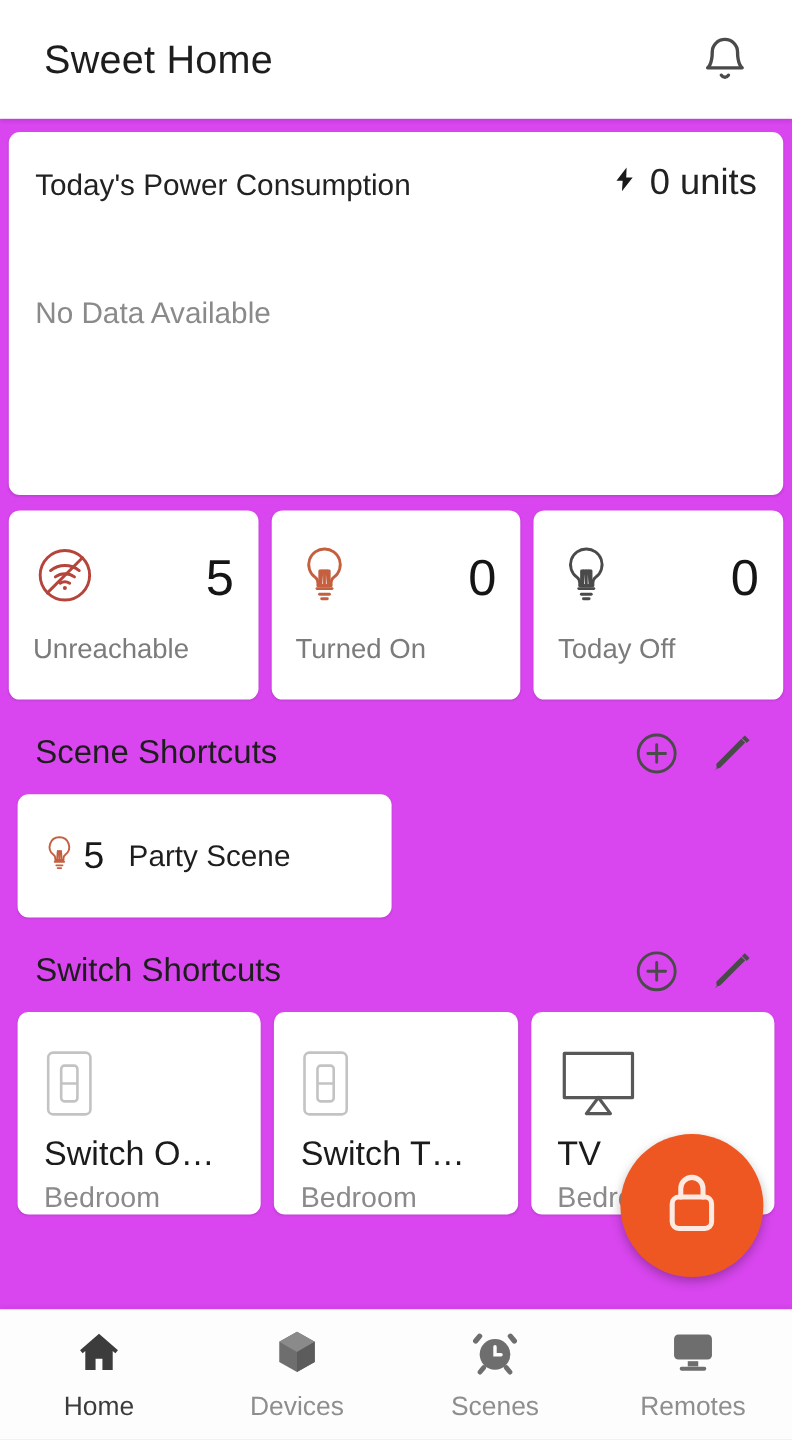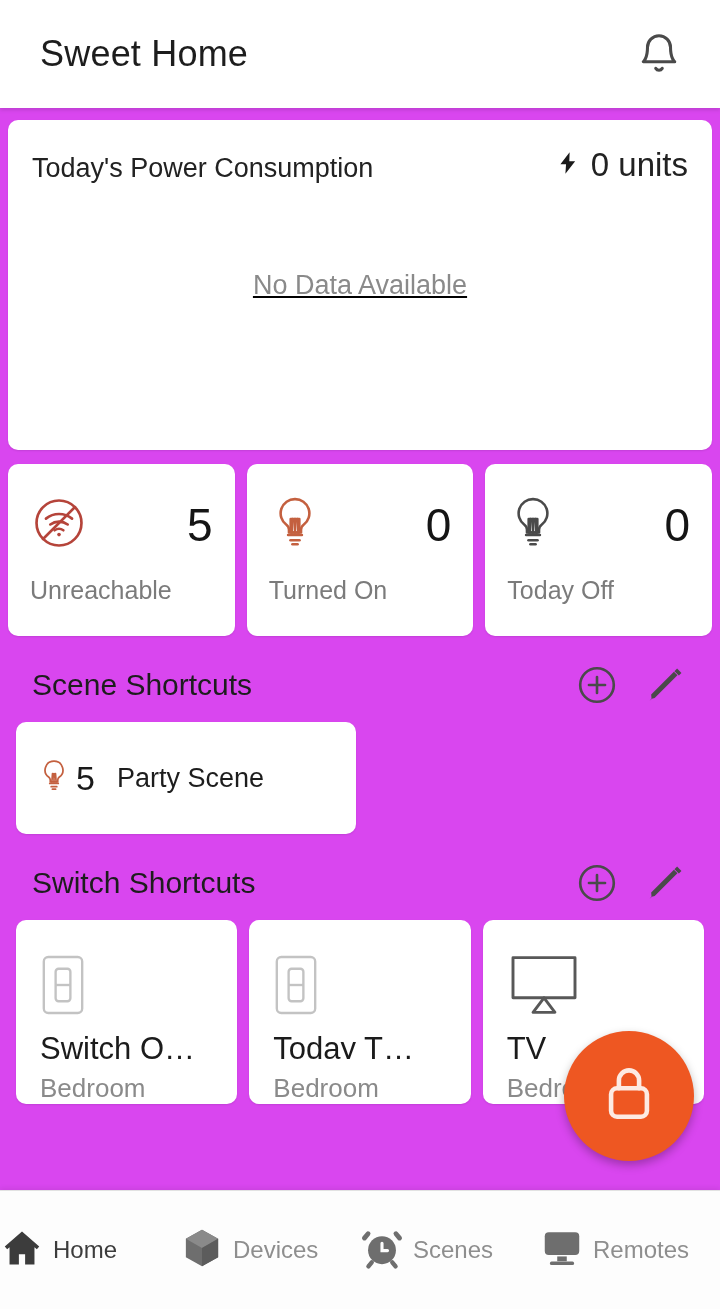--- a/index.html
+++ b/index.html
@@ -26,21 +26,21 @@
   .content { flex: 1 1 auto; padding: 12px 8px 0 8px; overflow: hidden; }
 
   .card { background: #fff; border-radius: 10px; box-shadow: 0 1px 2px rgba(0,0,0,0.10); }
 
   
   .power-card { height: 330px; padding: 26px 24px 0 24px; display: flex; flex-direction: column; }
   .power-head { display: flex; align-items: flex-end; justify-content: space-between; }
   .power-title { font-size: 27px; color: #222; }
   .power-right { display: flex; align-items: center; gap: 10px; }
   .power-units { font-size: 33px; color: #222; }
-  .power-empty { flex: 1 1 auto; display: flex; align-items: center; justify-content: center; padding-bottom: 64px; text-decoration: underline; }
+  .power-empty { flex: 1 1 auto; display: flex; align-items: center; justify-content: flex-start; padding-bottom: 64px; }
   .power-empty span { font-size: 27px; color: #8a8a8a; }
 
   
   .stats { display: flex; gap: 12px; margin-top: 14px; }
   .stat { flex: 1 1 0; height: 172px; padding: 24px 22px 0 22px; display: flex; flex-direction: column; }
   .stat-top { display: flex; align-items: center; justify-content: space-between; height: 74px; }
   .stat-num { font-size: 46px; color: #151515; font-weight: 400; line-height: 1; }
   .stat-label { font-size: 25px; color: #7b7b7b; margin-top: 14px; }
 
   
@@ -76,21 +76,21 @@
   }
 
   
   .bottomnav {
     flex: 0 0 119px; height: 119px; background: #fdfdfd;
     display: flex; align-items: center;
     border-top: 1px solid #e2e2e2;
     box-shadow: 0 -2px 5px rgba(0,0,0,0.07);
     position: relative; z-index: 10;
   }
-  .nav-item { flex: 1 1 0; display: flex; flex-direction: row; align-items: center; gap: 9px; }
+  .nav-item { flex: 1 1 0; display: flex; flex-direction: column; align-items: center; gap: 9px; }
   .nav-label { font-size: 24px; color: #8e8e8e; }
   .nav-item.active .nav-label { color: #3c3c3c; }
 </style>
 </head>
 <body>
 
 <div class="phone">
 
   <div class="appbar">
     <div class="appbar-title">Sweet Home</div>
@@ -241,21 +241,21 @@
       </div>
 
       <div class="card switch-card">
         <div class="switch-ico">
           <svg width="46" height="62" viewBox="0 0 30 42" fill="none" stroke="#c3c3c3" stroke-width="1.6">
             <rect x="2" y="2" width="26" height="38" rx="3"></rect>
             <rect x="10" y="10" width="10" height="22" rx="2"></rect>
             <path d="M10 21h10"></path>
           </svg>
         </div>
-        <div class="switch-name">Today T…</div>
+        <div class="switch-name">Switch T…</div>
         <div class="switch-room">Bedroom</div>
       </div>
 
       <div class="card switch-card">
         <div class="switch-ico">
           <svg width="74" height="62" viewBox="0 0 40 34" fill="none" stroke="#585858" stroke-width="1.6" stroke-linejoin="round">
             <rect x="3" y="2" width="34" height="22"></rect>
             <path d="M20 24 14 32h12z"></path>
           </svg>
         </div>

